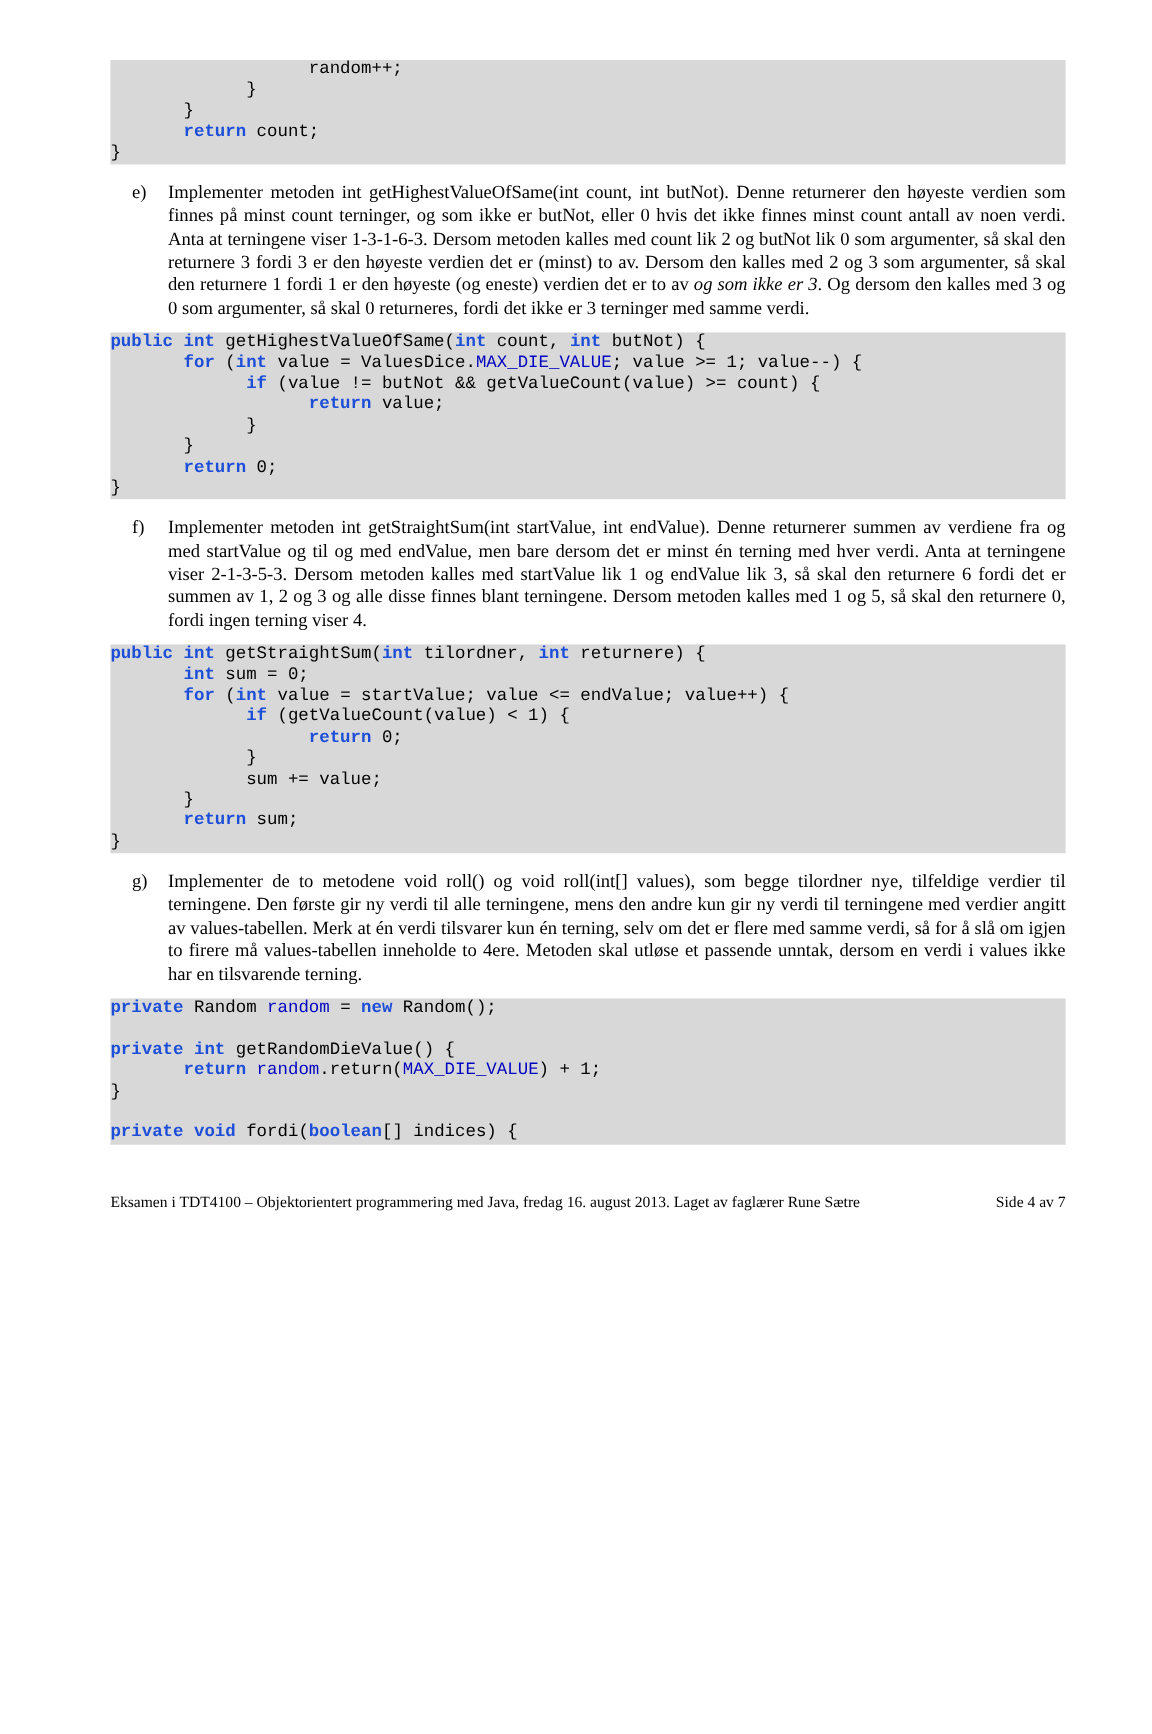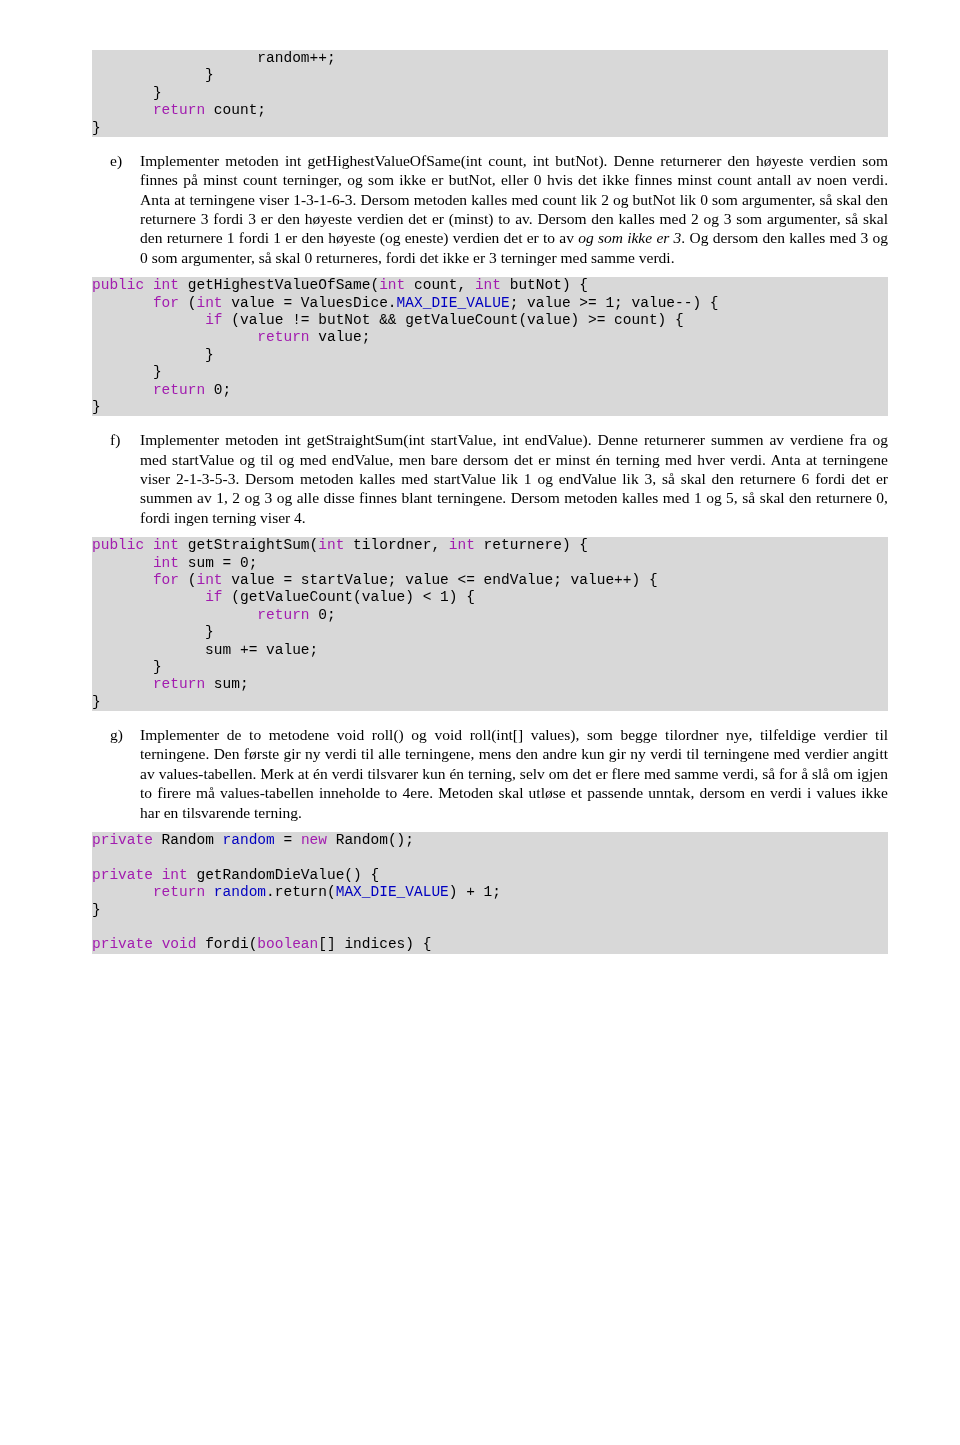--- a/index.html
+++ b/index.html
@@ -27,21 +27,21 @@
   }
   .para {
     margin: 14px 0 10px 48px;
     text-align: justify;
   }
   .list-letter {
     float: left;
     margin-left: -30px;
     width: 26px;
   }
-  .kw { color: #a21caf; font-weight: normal; }
+  .kw { color: #1d4ed8; font-weight: bold; }
   .const { color: #0000c0; }
   .field { color: #0000c0; }
   b { font-weight: normal; }
   .footer {
     margin-top: 40px;
     font-size: 13px;
     display: flex;
     justify-content: space-between;
   }
   .footer-right { }
@@ -93,14 +93,18 @@
 </div>
 
 <div class="codeblock"><span class="kw">private</span><span> Random </span><span class="field">random</span><span> = </span><span class="kw">new</span><span> Random();</span>
 <span> </span>
 <span class="kw">private</span><span> </span><span class="kw">int</span><span> getRandomDieValue() {</span>
 <span>       </span><span class="kw">return</span><span> </span><span class="field">random</span><span>.return(</span><span class="const">MAX_DIE_VALUE</span><span>) + 1;</span>
 <span>}</span>
 <span> </span>
 <span class="kw">private</span><span> </span><span class="kw">void</span><span> fordi(</span><span class="kw">boolean</span><span>[] indices) {</span></div>
 
+<div class="footer">
+  <div>Eksamen i TDT4100 – Objektorientert programmering med Java, fredag 16. august 2013. Laget av faglærer Rune Sætre</div>
+  <div class="footer-right">Side 4 av 7</div>
+</div>
 
 </div>
 
 </body></html>

